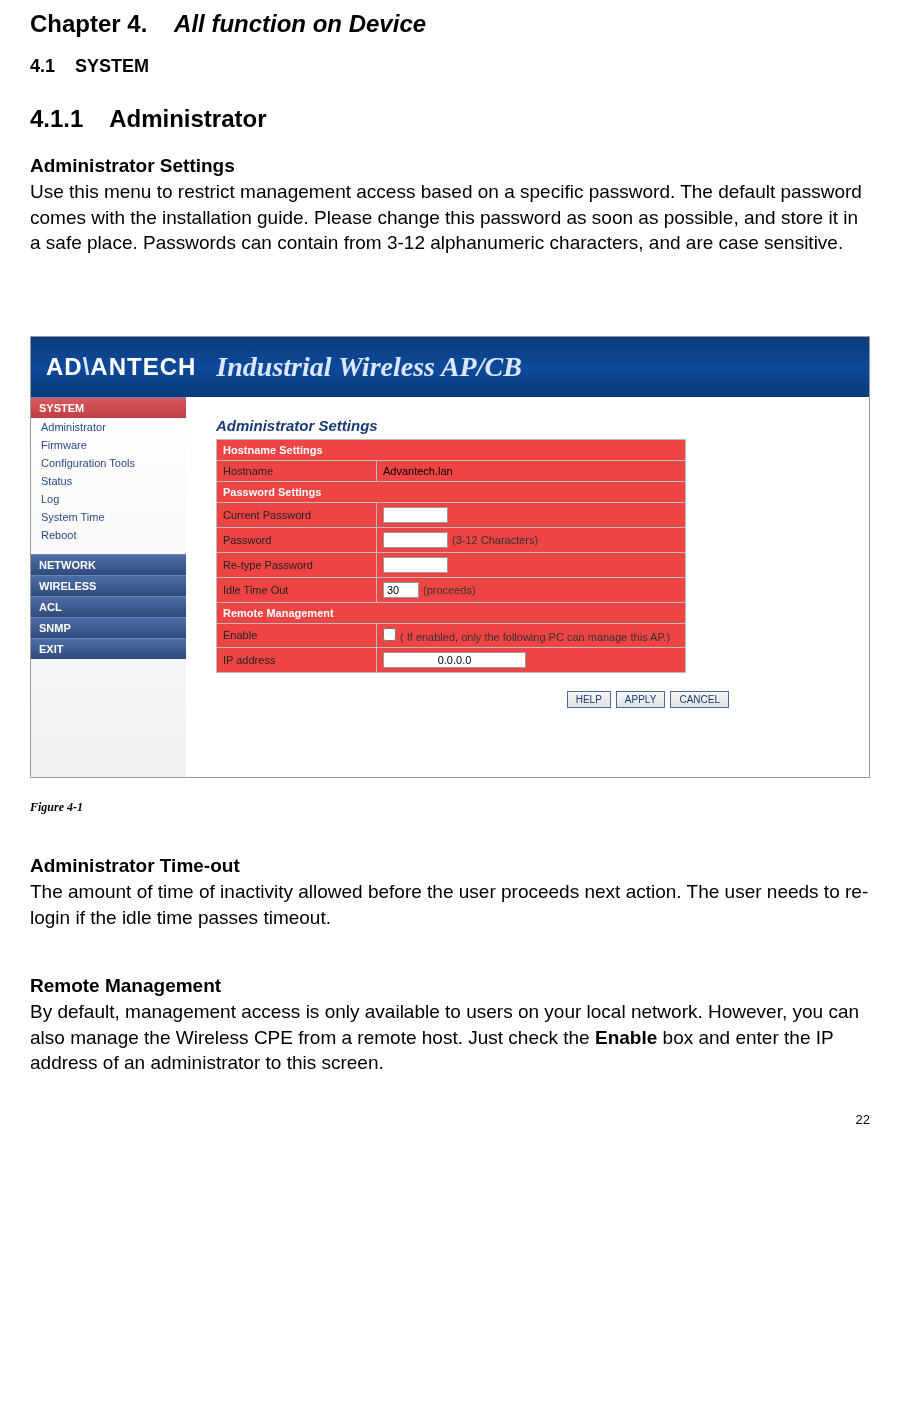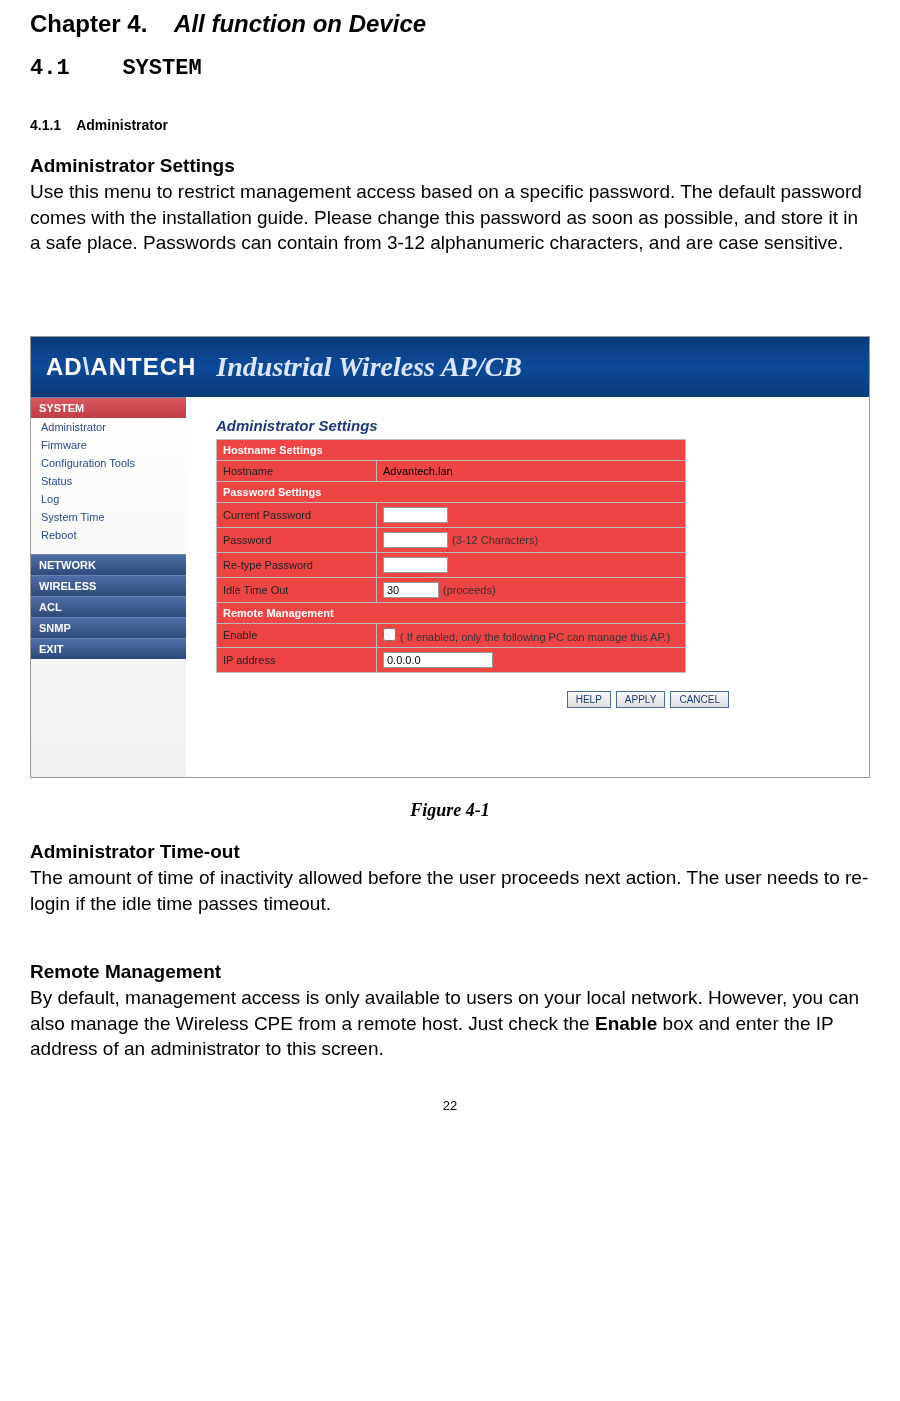--- a/index.html
+++ b/index.html
@@ -11,50 +11,50 @@
       padding: 10px 30px 20px 30px;
       color: #000;
     }
     .chapter-title {
       font-size: 24px;
       font-weight: bold;
       margin-bottom: 18px;
     }
     .chapter-title .italic { font-style: italic; margin-top: 16px; }
     .section-title {
-      font-size: 22px;
-      font-weight: bold;
-      font-family: Liberation Mono, monospace;
-      margin-bottom: 36px;
+      font-size: 18px;
+      font-weight: bold;
+      font-family: Liberation Sans, sans-serif;
+      margin-bottom: 28px;
     }
     .subsection-title {
-      font-size: 14px;
+      font-size: 24px;
       font-weight: bold;
       margin-bottom: 22px;
     }
     .heading-bold {
       font-size: 19px;
       font-weight: bold;
       margin-bottom: 2px;
     }
     .body-text {
       font-size: 19px;
       line-height: 1.35;
       margin-bottom: 4px;
     }
     .figure-caption {
-      text-align: center;
-      font-size: 18px;
+      text-align: left;
+      font-size: 12px;
       font-weight: bold;
       font-style: italic;
       font-family: Georgia, 'Times New Roman', serif;
-      margin: 22px 0 20px 0;
+      margin: 22px 0 40px 0;
     }
     .page-number {
-      text-align: center;
+      text-align: right;
       font-size: 13px;
       margin-top: 36px;
     }
     .section-block { margin-bottom: 25px; }
     .spacer { height: 55px; }
     .spacer-small { height: 20px; }
 
     
     .screenshot {
       background: #fff;
@@ -146,21 +146,21 @@
       background: #ef4444;
     }
     .ss-table td.label { width: 160px; color: #222; }
     .ss-input-text {
       font-size: 11px;
       padding: 1px 3px;
       border: 1px solid #999;
       background: #fff;
     }
     .ss-input-short { width: 65px; }
-    .ss-input-med { width: 110px; }
+    .ss-input-med { width: 143px; text-align: center; }
     .ss-hint { font-size: 11px; color: #333; margin-left: 4px; }
     .ss-buttons {
       text-align: right;
       padding: 10px 120px 15px 0;
     }
     .ss-btn {
       display: inline-block;
       border: 1px solid #4a6a9a;
       background: linear-gradient(#f8f8f8,#e0e0e0);
       color: #1a3a7a;
@@ -240,21 +240,21 @@
         <tr>
           <td class="label">Password</td>
           <td><input class="ss-input-text ss-input-short" type="password" style=""><span class="ss-hint">(3-12 Characters)</span></td>
         </tr>
         <tr>
           <td class="label">Re-type Password</td>
           <td><input class="ss-input-text ss-input-short" type="password" style=""></td>
         </tr>
         <tr>
           <td class="label">Idle Time Out</td>
-          <td><input class="ss-input-text" style="width: 56px;" value="30"><span class="ss-hint">(proceeds)</span></td>
+          <td><input class="ss-input-text" style="width: 36px;" value="30"><span class="ss-hint">(proceeds)</span></td>
         </tr>
         <tr>
               <td colspan="2" class="ss-section-header">Remote Management</td>
             </tr>
         <tr>
           <td class="label">Enable</td>
           <td><input type="checkbox" style=""><span class="ss-hint">( If enabled, only the following PC can manage this AP.)</span></td>
         </tr>
         <tr>
           <td class="label">IP address</td>

